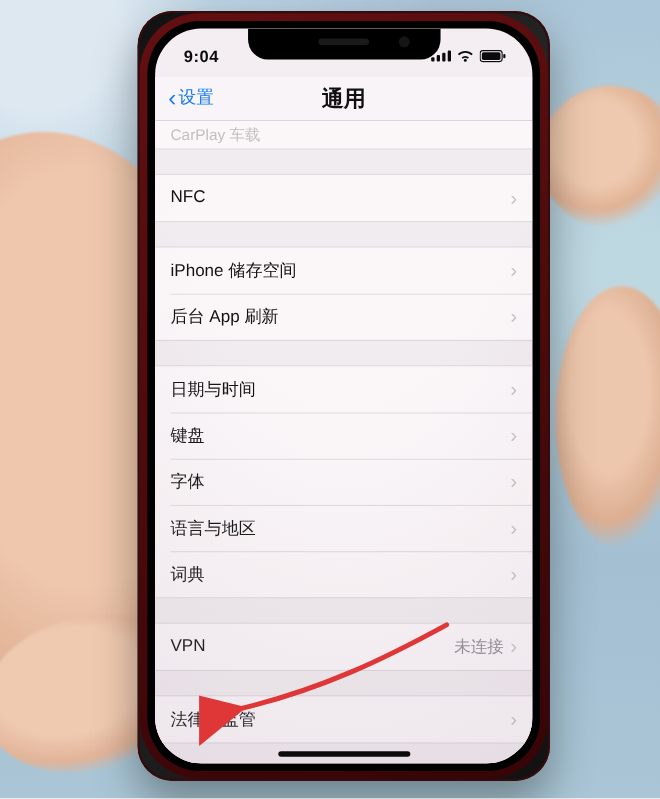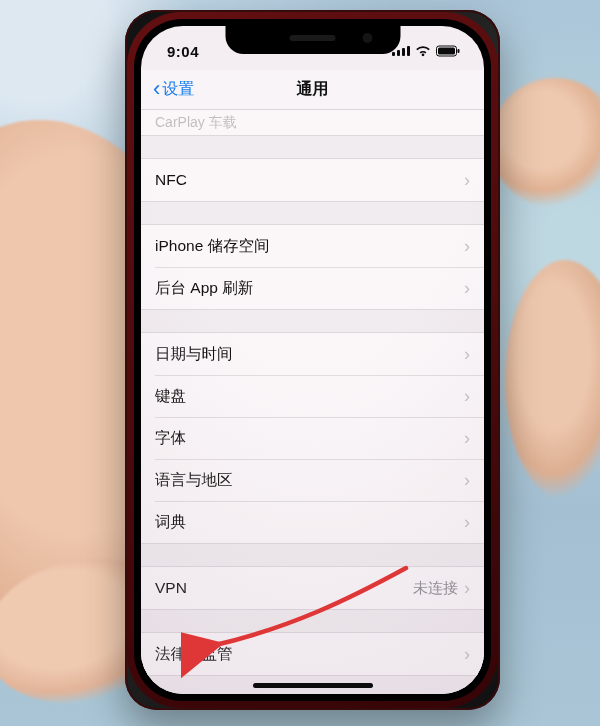--- a/index.html
+++ b/index.html
@@ -88,21 +88,21 @@
     .sig-dots span:nth-child(3){height:8px} .sig-dots span:nth-child(4){height:10px}
     .wifi-icon svg, .batt-icon svg { display:block; }
     
     .navbar {
       position:absolute; top:44px; left:0; right:0; height:40px;
       background:rgba(248,244,247,.92);
       border-bottom:1px solid rgba(0,0,0,.12);
       display:flex; align-items:center; justify-content:center;
       z-index:20;
     }
-    .nav-title { font-size:16px; font-weight:600; color:#111; }
+    .nav-title { font-size:20px; font-weight:600; color:#111; }
     .nav-back {
       position:absolute; left:6px; top:0; bottom:0;
       display:flex; align-items:center; gap:2px;
       color:#0a7cff; font-size:16px; padding:0 6px;
     }
     .nav-back .chev { font-size:22px; line-height:1; margin-top:-2px; font-weight:300;}
     
     .content {
       position:absolute; top:84px; left:0; right:0; bottom:0;
       background:#f1ecef;

